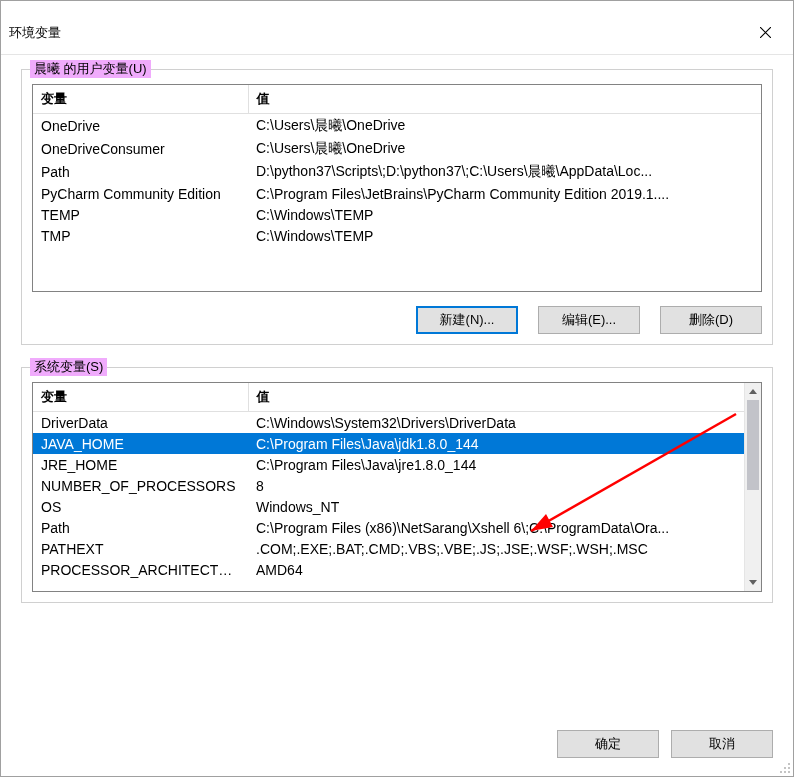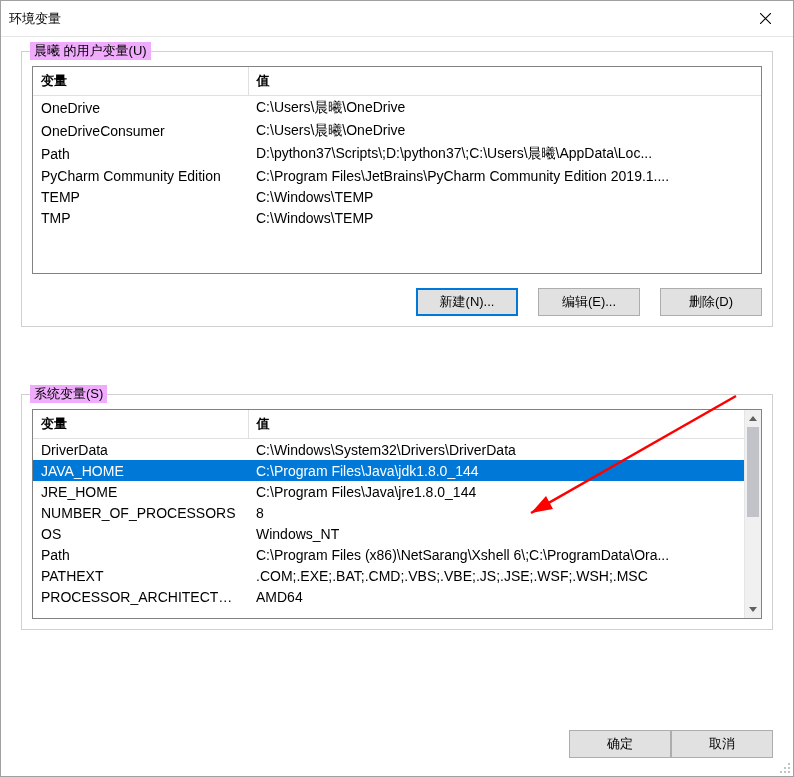--- a/index.html
+++ b/index.html
@@ -11,26 +11,27 @@
 }
 .window {
   width: 794px;
   height: 777px;
   background: #fff;
   border: 1px solid #a0a0a0;
   display: flex;
   flex-direction: column;
 }
 .titlebar {
-  height: 36px;
+  height: 44px;
   display: flex;
   align-items: center;
   padding: 0 8px;
   border-bottom: 1px solid #e5e5e5;
   background: #fff;
+  margin-top: 10px;
 }
 .titlebar-text { flex: 1; font-size: 13px; }
 .close-btn {
   width: 40px;
   height: 30px;
   display: flex;
   align-items: center;
   justify-content: center;
   cursor: pointer;
 }
@@ -109,20 +110,21 @@
   cursor: pointer;
   font-family: inherit;
 }
 .btn.primary {
   border: 2px solid #0078d7;
   background: #e1e1e1;
 }
 .dialog-btns {
   display: flex;
   justify-content: flex-end;
+  gap: 12px;
   padding: 12px 20px 18px 0;
 }
 .scrollbar-v {
   position: absolute;
   right: 0;
   top: 0;
   bottom: 0;
   width: 17px;
   background: #f0f0f0;
   border-left: 1px solid #e5e5e5;
@@ -214,21 +216,21 @@
         </table>
       </div>
 
       <div class="btn-row">
         <button class="btn primary">新建(N)...</button>
         <button class="btn">编辑(E)...</button>
         <button class="btn">删除(D)</button>
       </div>
     </div>
 
-    <div class="groupbox" style="margin-bottom:0;margin-top:45px;">
+    <div class="groupbox" style="margin-bottom:0;">
       <div class="groupbox-title">系统变量(S)</div>
 
       <div class="table-wrap sys">
         <table class="table" style="width:calc(100% - 17px);">
           <colgroup>
               <col class="col-var">
               <col class="col-val">
             </colgroup>
           <thead>
             <tr>

